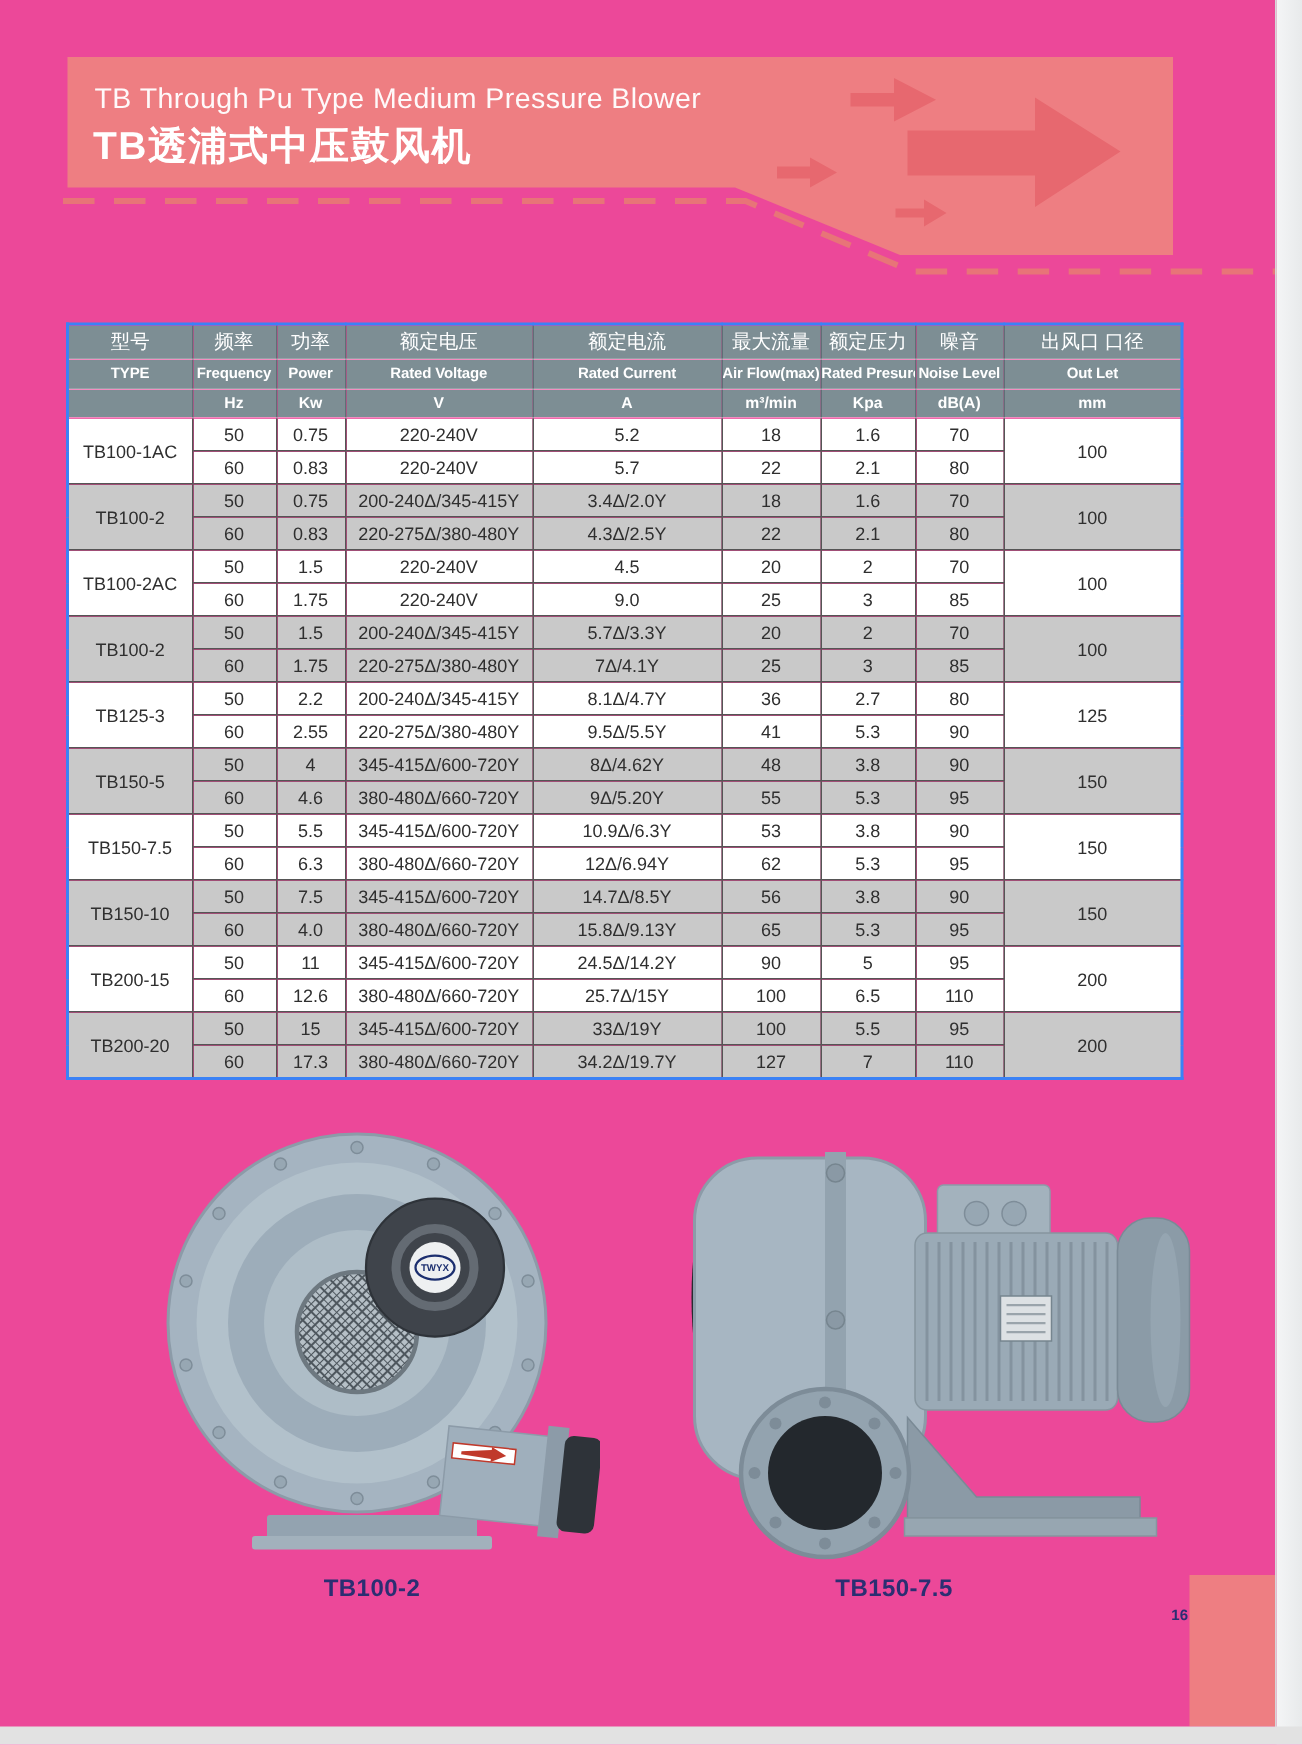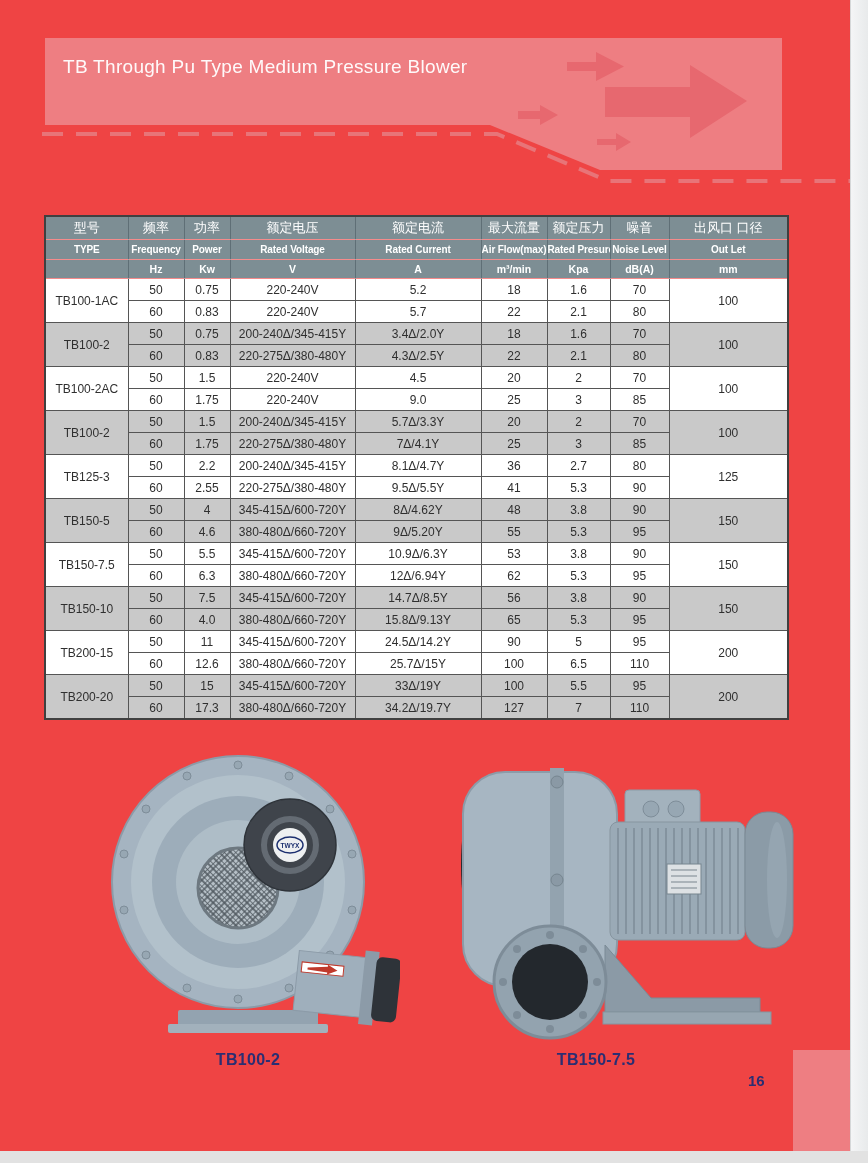--- a/index.html
+++ b/index.html
@@ -1,65 +1,66 @@
 <!DOCTYPE html>
 <html><head>
 <meta charset="utf-8">
 <style>
   html,body{margin:0;padding:0;background:#fff;}
-  .canvas{position:relative;width:868px;height:1163px;background:#ef4444;overflow:hidden;
+  .canvas{position:relative;width:868px;height:1163px;background:#ec4899;overflow:hidden;
           font-family:"Liberation Sans",sans-serif;}
   
   .right-edge{position:absolute;left:851px;top:0;width:17px;height:1163px;
               background:linear-gradient(to right,#f4f5f6,#e8eaeb);}
   .right-edge-line{position:absolute;left:850px;top:0;width:1px;height:1163px;background:#d5d7d8;}
   .bottom-edge{position:absolute;left:0;top:1151px;width:868px;height:12px;background:#e2e2e2;}
   
   .banner-svg{position:absolute;left:40px;top:35px;}
   .banner-title-en{position:absolute;left:63px;top:56px;font-size:19px;color:#ffffff;
                    opacity:.96;letter-spacing:.3px;}
   .banner-title-zh{position:absolute;left:62px;top:80px;font-size:26px;font-weight:bold;
                    color:#ffffff;letter-spacing:1px;}
   
   table.spec{position:absolute;left:44px;top:215px;width:743px;border-collapse:collapse;
-             table-layout:fixed;border:2px solid #404040;}
+             table-layout:fixed;border:2px solid #3b82f6;}
   table.spec th,table.spec td{overflow:hidden;white-space:nowrap;text-align:center;padding:0;}
   table.spec thead th{color:#ffffff;font-weight:normal;
              border:1px solid #5f6f76;border-top-color:rgba(255,255,255,.38);
              border-bottom-color:rgba(255,255,255,.38);}
   table.spec thead tr.h-cn th{height:22px;font-size:13px;}
   table.spec thead tr.h-en th{height:19px;font-size:10px;letter-spacing:-.1px;font-weight:bold;}
   table.spec thead tr.h-units th{height:18px;font-size:10.5px;font-weight:bold;}
   table.spec tbody td{height:21px;font-size:12px;color:#2f2f2f;border:1px solid #555555;
              background:#ffffff;}
   table.spec tbody td.model{font-size:12px;}
   
   .photo{position:absolute;}
   .caption{position:absolute;width:300px;text-align:center;font-size:16px;font-weight:bold;
            color:#2b2e72;letter-spacing:.3px;}
   .cap-left{left:98px;top:1051px;}
   .cap-right{left:446px;top:1051px;}
-  .page-number{position:absolute;left:748px;top:1072px;width:44px;text-align:left;
-               font-size:15px;font-weight:bold;color:#2b2e72;}
+  .page-number{position:absolute;left:748px;top:1072px;width:44px;text-align:right;
+               font-size:10px;font-weight:bold;color:#2b2e72;}
   .corner-accent{position:absolute;left:793px;top:1050px;width:57px;height:101px;}
 </style>
 <style>table.spec thead th{background:#7d8e94;}table.spec tbody tr.shade td{background:#c9c9c9;}</style></head>
 <body>
 
 <div class="canvas">
 
   <svg class="banner-svg" width="820" height="160" viewBox="0 0 820 160">
     <polygon points="5,3 742,3 742,135 560,135 450,90 5,90" fill="#ee7e82"></polygon>
     <path d="M565,52 H650 V30 L707,66 L650,103 V82 H565 Z" fill="#e7686f"></path>
     <path d="M527,27 H556 V17 L584,31.5 L556,46 V36 H527 Z" fill="#e7686f"></path>
     <path d="M478,76 H500 V70 L518,80 L500,90 V84 H478 Z" fill="#e7686f"></path>
     <path d="M557,104 H576 V98 L591,107 L576,116 V110 H557 Z" fill="#e7686f"></path>
     <path fill="none" stroke-width="4" stroke-dasharray="21 13" d="M2,99 H457 L568,146 H818" stroke="#e87478"></path>
   </svg>
   <div class="banner-title-en">TB Through Pu Type Medium Pressure Blower</div>
+  <div class="banner-title-zh">TB透浦式中压鼓风机</div>
 
   <table class="spec">
     <colgroup>
       <col style="width:83px">
         <col style="width:56px">
         <col style="width:46px">
       <col style="width:125px">
         <col style="width:126px">
         <col style="width:66px">
       <col style="width:63px">

